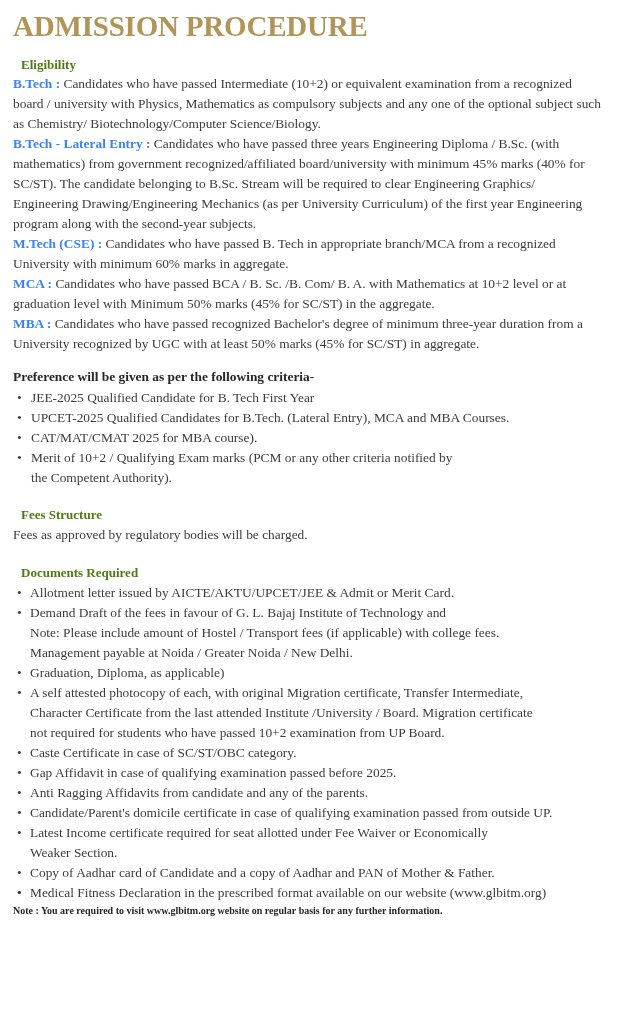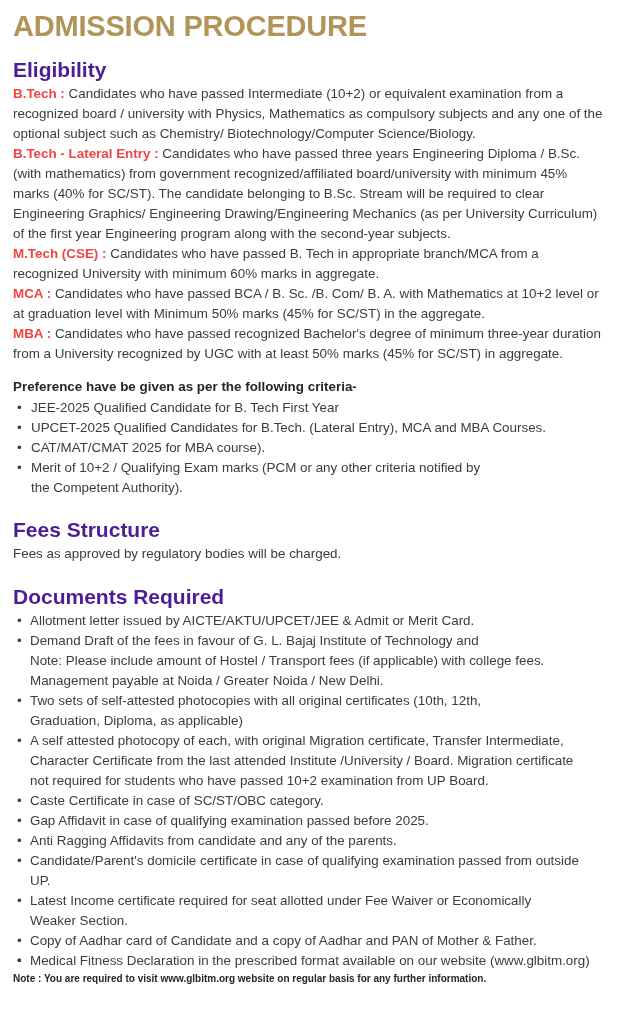--- a/index.html
+++ b/index.html
@@ -15,55 +15,56 @@
     font-family: "Liberation Sans", "DejaVu Sans", sans-serif;
     color: #3a3a3a;
     overflow: hidden;
   }
   .page {
     position: relative;
     width: 633px;
     height: 1024px;
     padding: 8px 30px 0 13px;
     background: #ffffff;
+    font-family: Liberation Serif, serif;
   }
 
   
   .doc-title {
     font-size: 29px;
     font-weight: 700;
     letter-spacing: -0.2px;
     color: #b19457;
     line-height: 1.1;
     margin: 3px 0 14px 0;
     white-space: nowrap;
   }
 
   
   .section-heading {
-    font-size: 21px;
-    font-weight: 700;
-    color: #4c1d95;
+    font-size: 13px;
+    font-weight: 700;
+    color: #4d7c0f;
     line-height: 1.2;
-    margin: 0 0 2px 0;
+    margin: 0 0 2px 8px;
   }
   .section-heading.spaced-top { margin-top: 20px; }
 
   
   .para {
     font-size: 13.4px;
     line-height: 20px;
     color: #3c3c3c;
     margin: 0;
     max-width: 612px;
     text-align: left;
   }
   .para .lead {
     font-weight: 700;
-    color: #ef4444;
+    color: #3b82f6;
   }
 
   .block-gap { height: 13px; }
   .block-gap-lg { height: 19px; }
 
   
   .sub-heading {
     font-size: 13.4px;
     font-weight: 700;
     color: #262626;
@@ -139,21 +140,21 @@
     <span>Candidates who have passed BCA / B. Sc. /B. Com/ B. A. with Mathematics at 10+2 level or at graduation level with Minimum 50% marks (45% for SC/ST) in the aggregate.</span>
   </p>
 
   <p class="para">
     <span class="lead">MBA :</span>
     <span>Candidates who have passed recognized Bachelor's degree of minimum three-year duration from a University recognized by UGC with at least 50% marks (45% for SC/ST) in aggregate.</span>
   </p>
 
   <div class="block-gap"></div>
 
-  <p class="sub-heading">Preference have be given as per the following criteria-</p>
+  <p class="sub-heading">Preference will be given as per the following criteria-</p>
 
   <ul class="bullets">
     <li>
       <span class="bullet-dot">•</span>
       <span>JEE-2025 Qualified Candidate for B. Tech First Year</span>
     </li>
     <li>
       <span class="bullet-dot">•</span>
       <span>UPCET-2025 Qualified Candidates for B.Tech. (Lateral Entry), MCA and MBA Courses.</span>
     </li>
@@ -181,21 +182,20 @@
       <span>Allotment letter issued by AICTE/AKTU/UPCET/JEE &amp; Admit or Merit Card.</span>
     </li>
     <li>
       <span class="bullet-dot">•</span>
       <span>Demand Draft of the fees in favour of G. L. Bajaj Institute of Technology and</span>
       <span class="cont">Note: Please include amount of Hostel / Transport fees (if applicable) with college fees.</span>
       <span class="cont">Management payable at Noida / Greater Noida / New Delhi.</span>
     </li>
     <li>
       <span class="bullet-dot">•</span>
-      <span>Two sets of self-attested photocopies with all original certificates (10th, 12th,</span>
       <span class="cont">Graduation, Diploma, as applicable)</span>
     </li>
     <li>
       <span class="bullet-dot">•</span>
       <span>A self attested photocopy of each, with original Migration certificate, Transfer Intermediate,</span>
       <span class="cont">Character Certificate from the last attended Institute /University / Board. Migration certificate</span>
       <span class="cont">not required for students who have passed 10+2 examination from UP Board.</span>
     </li>
     <li>
       <span class="bullet-dot">•</span>

